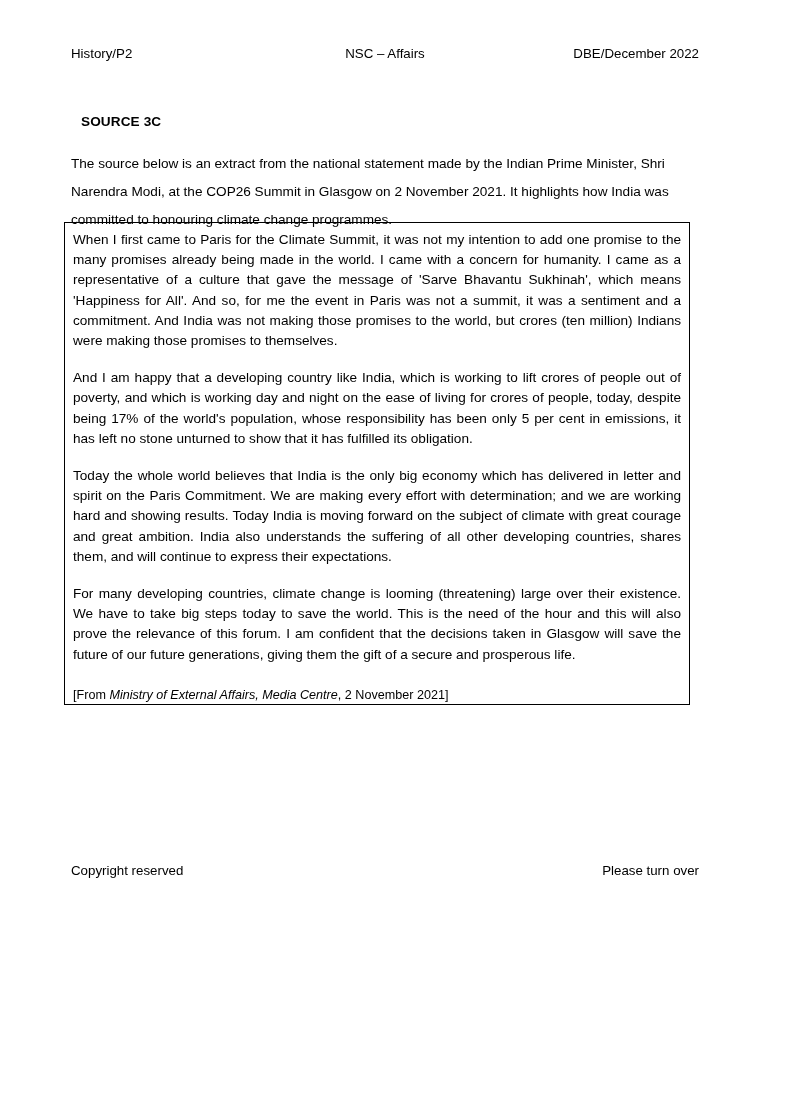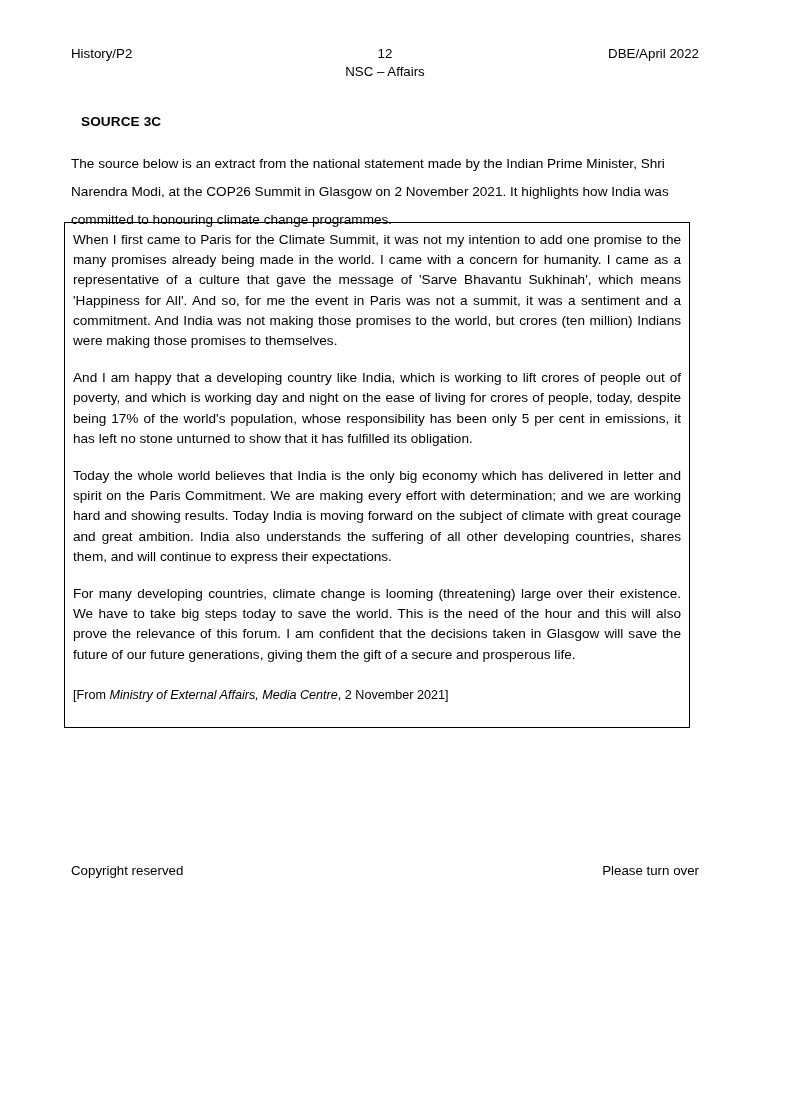--- a/index.html
+++ b/index.html
@@ -80,21 +80,21 @@
   }
 
   
   .source-box {
     position: absolute;
     left: 64px;
     top: 222px;
     width: 626px;
     border: 1.6px solid #000000;
     box-sizing: border-box;
-    padding: 7px 8px 24px 8px;
+    padding: 7px 8px 1px 8px;
   }
   .source-box p {
     margin: 0 0 17px 0;
     font-size: 13.6px;
     line-height: 20.2px;
     text-align: justify;
     text-justify: inter-word;
   }
   .source-box p:last-of-type {
     margin-bottom: 0;
@@ -136,24 +136,23 @@
   }
 </style>
 </head>
 <body>
 
 <div class="page">
 
   <div class="page-header">
     <div class="hdr-left">History/P2</div>
     <div class="hdr-center">
-      <span class="pageno">12</span>
       <span class="docline">NSC – Affairs</span>
     </div>
-    <div class="hdr-right">DBE/April 2022</div>
+    <div class="hdr-right">DBE/December 2022</div>
   </div>
 
   <div class="source-heading">SOURCE 3C</div>
 
   <div class="intro">The source below is an extract from the national statement made by the Indian Prime Minister, Shri Narendra Modi, at the COP26 Summit in Glasgow on 2 November 2021. It highlights how India was committed to honouring climate change programmes.</div>
 
   <div class="source-box">
     <p>When I first came to Paris for the Climate Summit, it was not my intention to add one promise to the many promises already being made in the world. I came with a concern for humanity. I came as a representative of a culture that gave the message of 'Sarve Bhavantu Sukhinah', which means 'Happiness for All'. And so, for me the event in Paris was not a summit, it was a sentiment and a commitment. And India was not making those promises to the world, but crores (ten million) Indians were making those promises to themselves.</p>
     <p>And I am happy that a developing country like India, which is working to lift crores of people out of poverty, and which is working day and night on the ease of living for crores of people, today, despite being 17% of the world's population, whose responsibility has been only 5 per cent in emissions, it has left no stone unturned to show that it has fulfilled its obligation.</p>
     <p>Today the whole world believes that India is the only big economy which has delivered in letter and spirit on the Paris Commitment. We are making every effort with determination; and we are working hard and showing results. Today India is moving forward on the subject of climate with great courage and great ambition. India also understands the suffering of all other developing countries, shares them, and will continue to express their expectations.</p>

